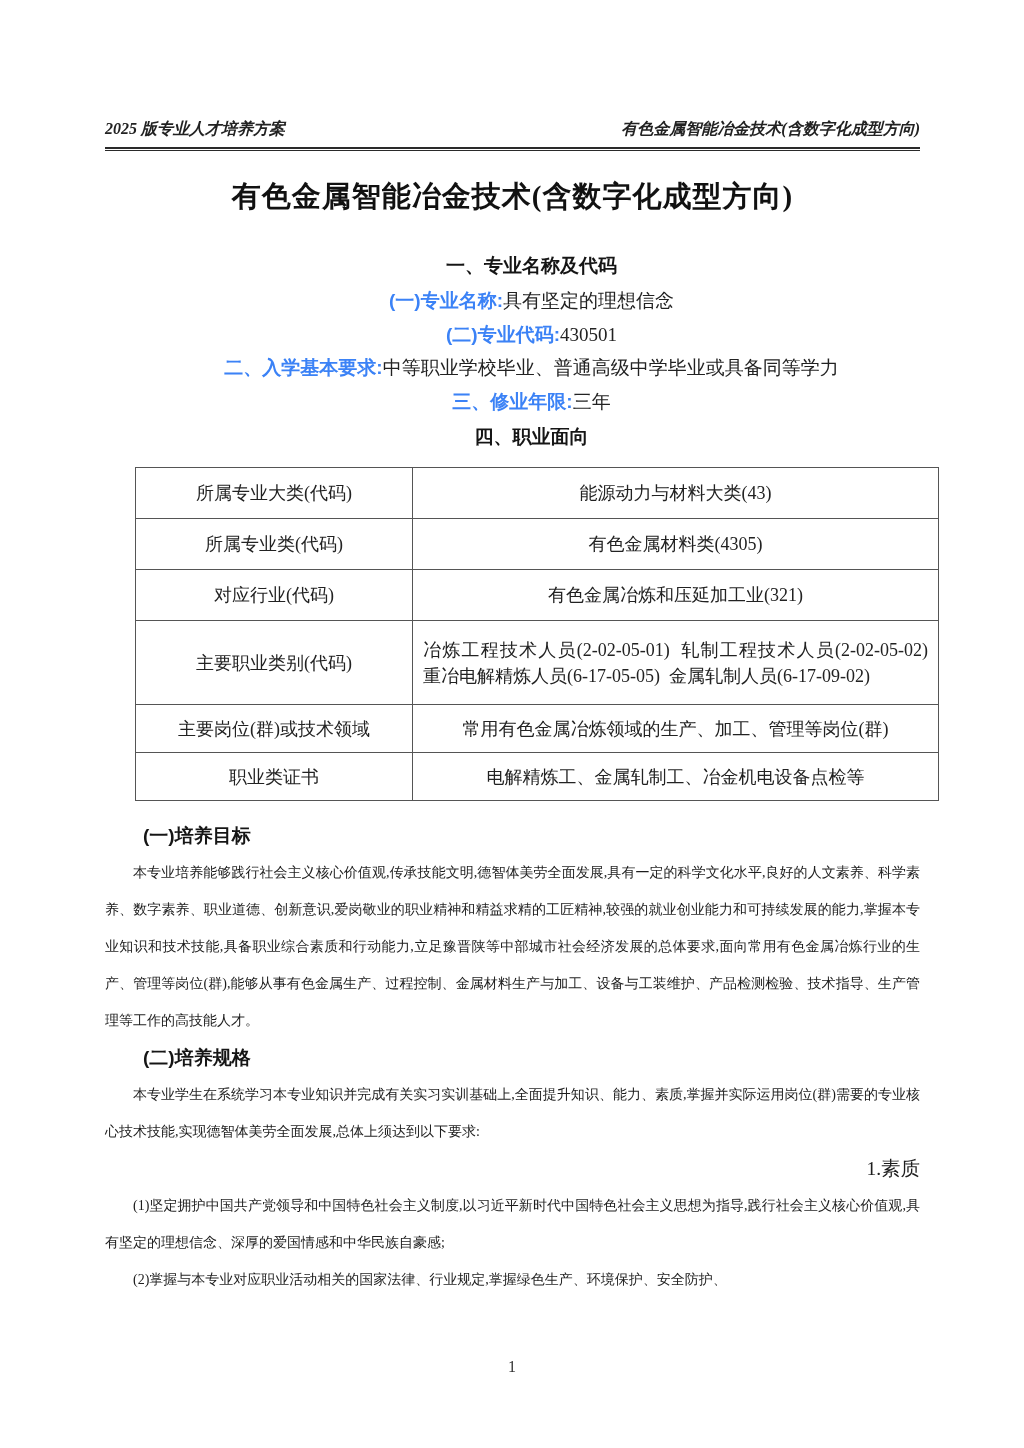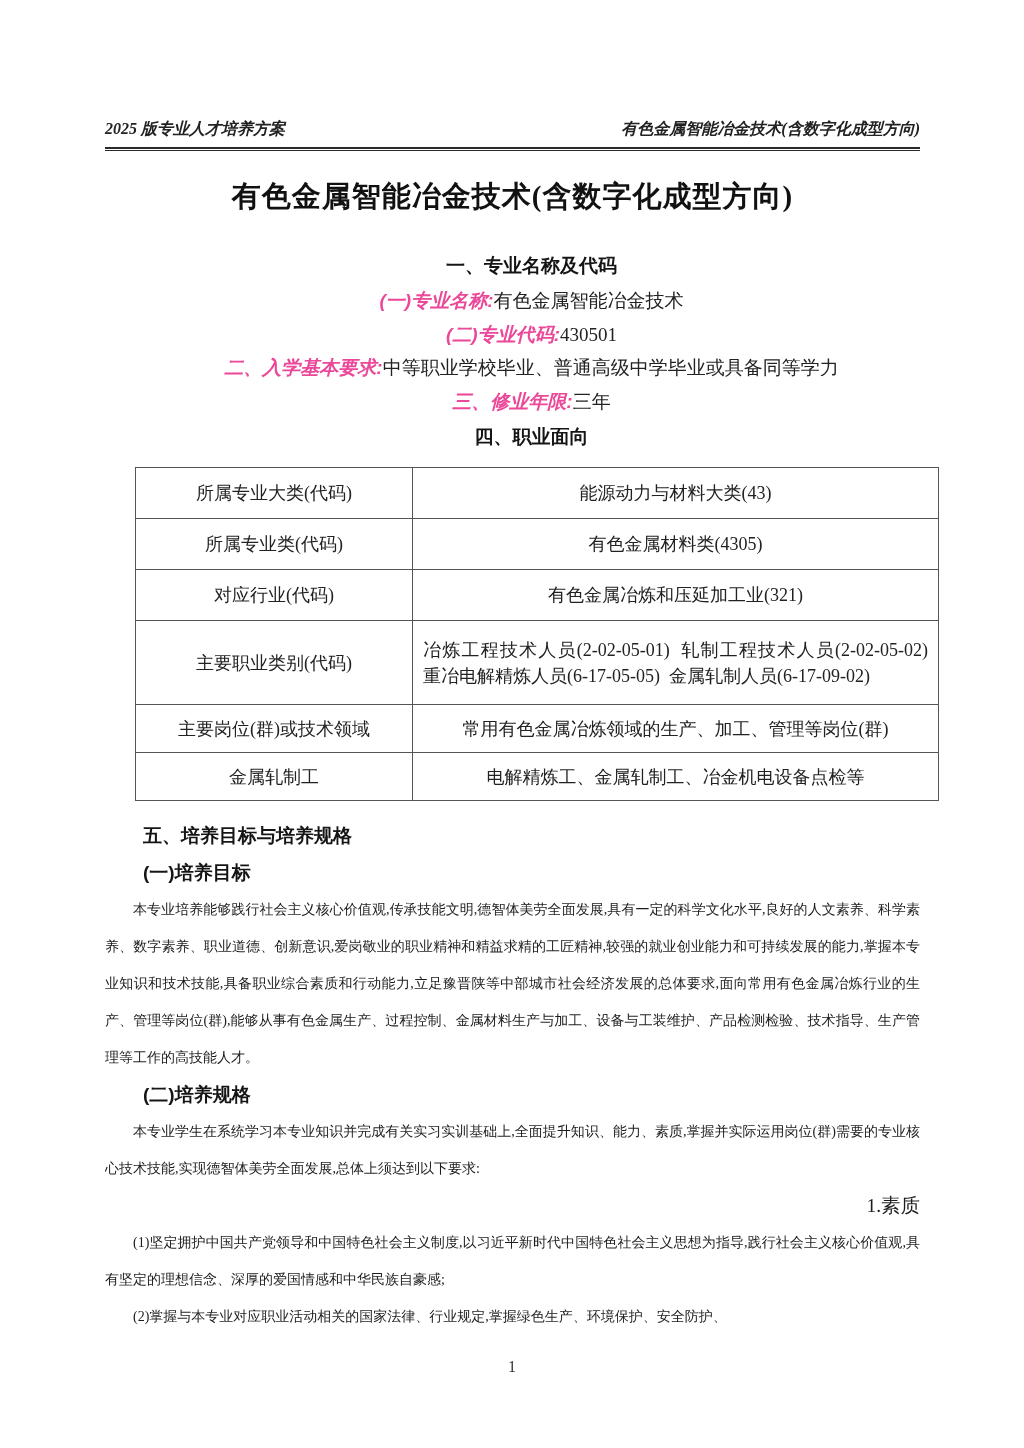--- a/index.html
+++ b/index.html
@@ -44,22 +44,21 @@
   
   .intro { margin-top: 30px; font-size: 19px; text-align: center; }
   .intro-line {
     line-height: 33.5px;
     text-indent: 2em;
     white-space: nowrap;
   }
   .lbl {
     font-family: "Liberation Sans", "DejaVu Sans", sans-serif;
     font-weight: bold;
-    color: #ec4899;
-    font-style: italic;
+    color: #3b82f6;
   }
   .val { font-weight: normal; color: #222; }
   
   .career-table {
     margin: 12px 0 0 30px;
     width: 804px;
     border-collapse: collapse;
     table-layout: fixed;
     font-size: 18px;
     color: #222;
@@ -126,21 +125,21 @@
     <span>2025 版专业人才培养方案</span>
     <span>有色金属智能冶金技术(含数字化成型方向)</span>
   </div>
   <div class="header-rule"></div>
 
   <div class="doc-title">有色金属智能冶金技术(含数字化成型方向)</div>
 
   <div class="intro">
     <div class="intro-line sec-heading">一、专业名称及代码</div>
     <div class="intro-line">
-      <span class="lbl">(一)专业名称:</span><span class="val">有色金属智能冶金技术</span>
+      <span class="lbl">(一)专业名称:</span><span class="val">具有坚定的理想信念</span>
     </div>
     <div class="intro-line">
       <span class="lbl">(二)专业代码:</span><span class="val">430501</span>
     </div>
     <div class="intro-line">
       <span class="lbl">二、入学基本要求:</span><span class="val">中等职业学校毕业、普通高级中学毕业或具备同等学力</span>
     </div>
     <div class="intro-line">
       <span class="lbl">三、修业年限:</span><span class="val">三年</span>
     </div>
@@ -163,28 +162,27 @@
       </tr>
       <tr class="r-tall tall">
         <td class="c-label">主要职业类别(代码)</td>
         <td class="c-value">冶炼工程技术人员(2-02-05-01)  轧制工程技术人员(2-02-05-02)  重冶电解精炼人员(6-17-05-05)  金属轧制人员(6-17-09-02)</td>
       </tr>
       <tr class="r-short">
         <td class="c-label">主要岗位(群)或技术领域</td>
         <td class="c-value">常用有色金属冶炼领域的生产、加工、管理等岗位(群)</td>
       </tr>
       <tr class="r-short">
-        <td class="c-label">金属轧制工</td>
+        <td class="c-label">职业类证书</td>
         <td class="c-value">电解精炼工、金属轧制工、冶金机电设备点检等</td>
       </tr>
     </tbody>
   </table>
 
   <div class="sec5">
-    <div class="sec-heading">五、培养目标与培养规格</div>
     <div class="sec-heading">(一)培养目标</div>
     <div class="para">本专业培养能够践行社会主义核心价值观,传承技能文明,德智体美劳全面发展,具有一定的科学文化水平,良好的人文素养、科学素养、数字素养、职业道德、创新意识,爱岗敬业的职业精神和精益求精的工匠精神,较强的就业创业能力和可持续发展的能力,掌握本专业知识和技术技能,具备职业综合素质和行动能力,立足豫晋陕等中部城市社会经济发展的总体要求,面向常用有色金属冶炼行业的生产、管理等岗位(群),能够从事有色金属生产、过程控制、金属材料生产与加工、设备与工装维护、产品检测检验、技术指导、生产管理等工作的高技能人才。</div>
     <div class="sec-heading">(二)培养规格</div>
     <div class="para">本专业学生在系统学习本专业知识并完成有关实习实训基础上,全面提升知识、能力、素质,掌握并实际运用岗位(群)需要的专业核心技术技能,实现德智体美劳全面发展,总体上须达到以下要求:</div>
     <div class="plain-line">1.素质</div>
     <div class="para">(1)坚定拥护中国共产党领导和中国特色社会主义制度,以习近平新时代中国特色社会主义思想为指导,践行社会主义核心价值观,具有坚定的理想信念、深厚的爱国情感和中华民族自豪感;</div>
     <div class="para">(2)掌握与本专业对应职业活动相关的国家法律、行业规定,掌握绿色生产、环境保护、安全防护、</div>
   </div>
 
   <div class="page-number">1</div>

